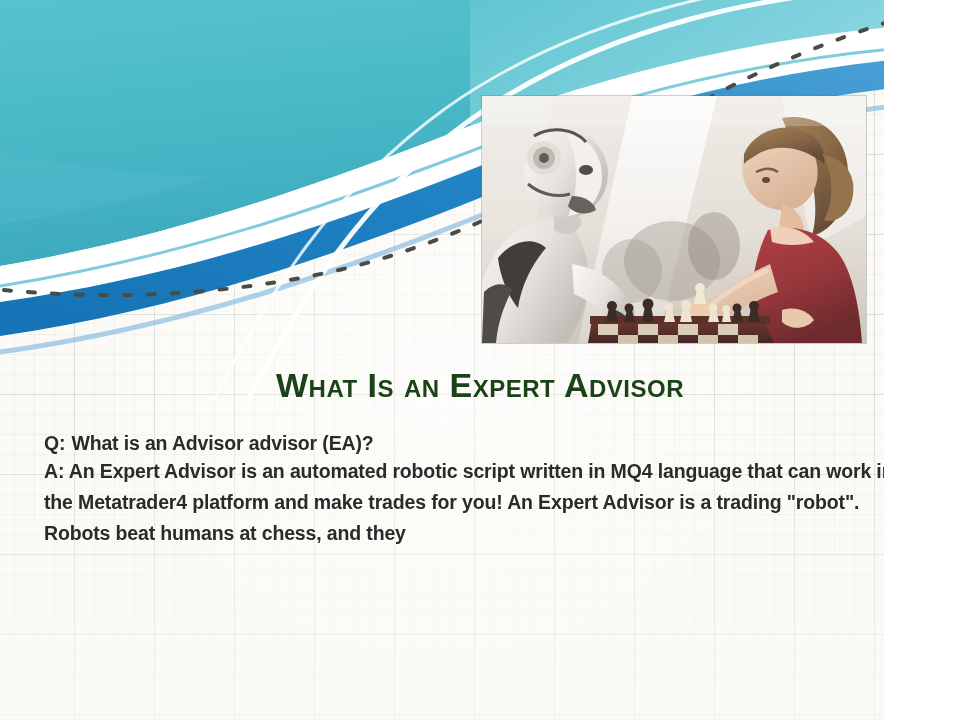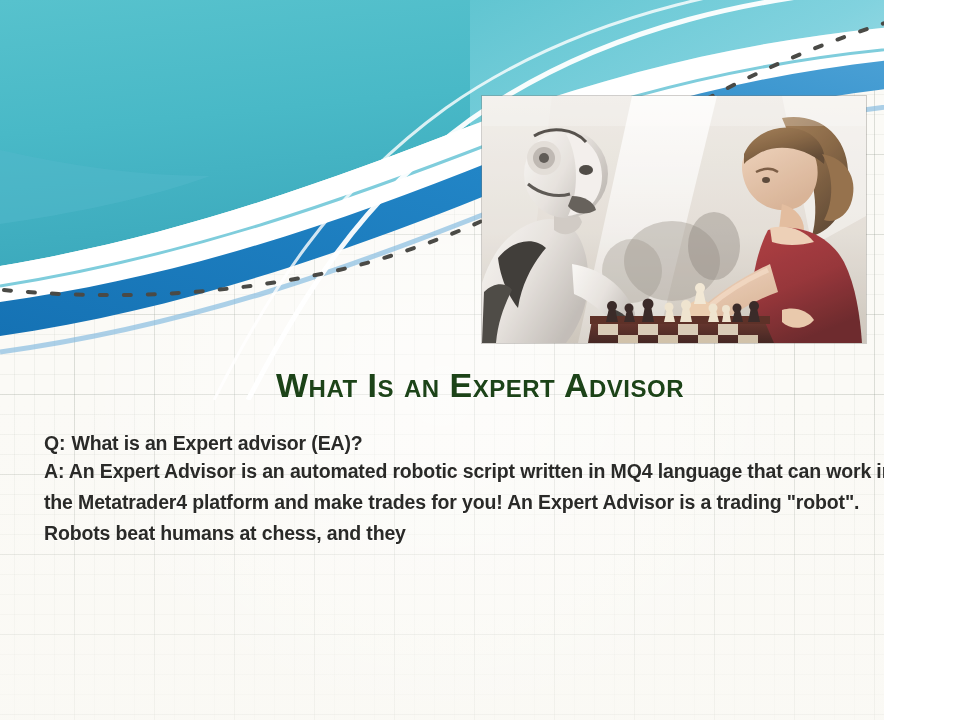--- a/index.html
+++ b/index.html
@@ -340,21 +340,21 @@
       </g>
 
       <rect width="384" height="247" fill="#efe9e0" opacity="0.12"></rect>
       <rect x="0" y="0" width="384" height="30" fill="#ffffff" opacity="0.22"></rect>
     </svg>
   </div>
 
   <div class="slide-title">What Is an Expert Advisor</div>
 
   <div class="body-block" id="qa-question">
-    <span class="qa-tag">Q:</span><span class="qa-gap"></span><span>What is an Expert advisor (EA)?</span>
+    <span class="qa-tag">Q:</span><span class="qa-gap"></span><span>What is an Advisor advisor (EA)?</span>
   </div>
 
   <div class="body-block" id="qa-answer">
     <span class="qa-tag">A:</span> <span>An Expert Advisor is an automated robotic script written in MQ4 language that can work in the Metatrader4 platform and make trades for you! An Expert Advisor is a trading "robot". Robots beat humans at chess, and they</span>
   </div>
 
 
 </div>
 
 </body></html>

